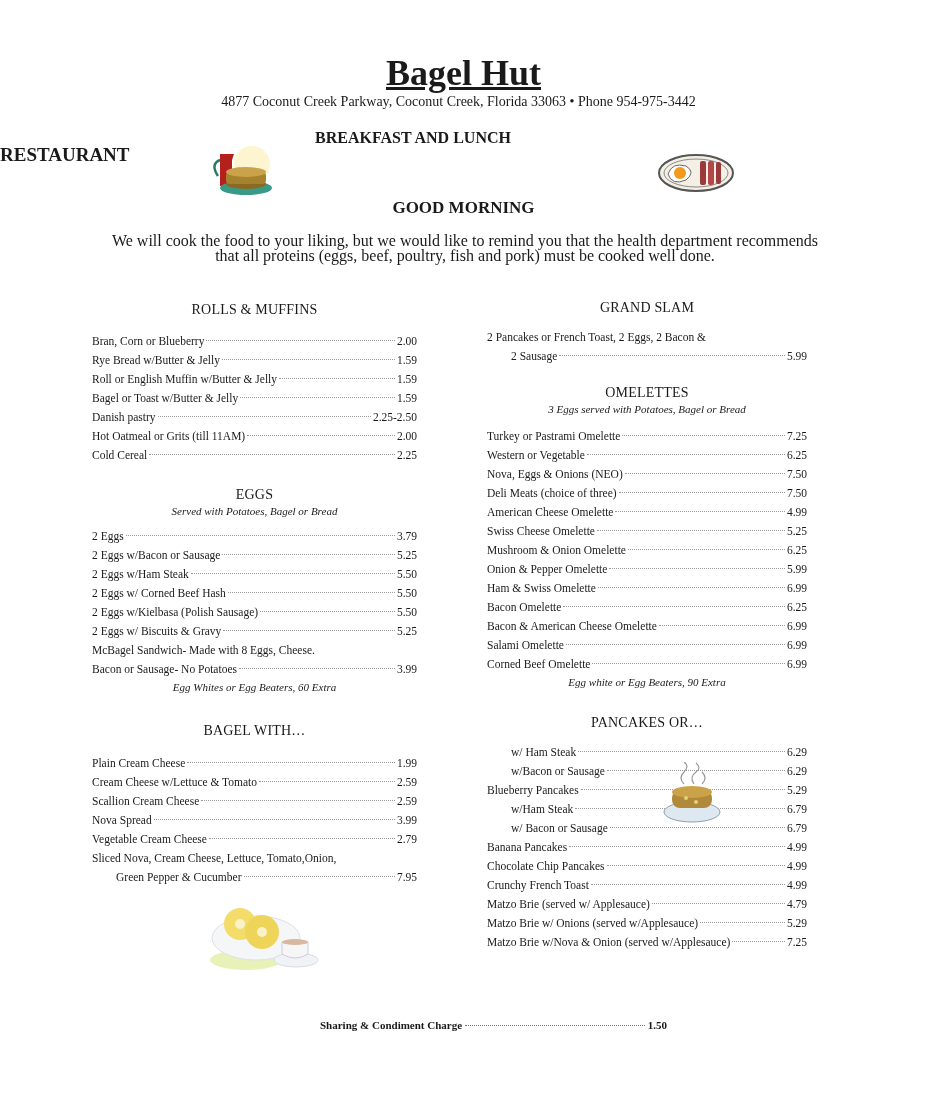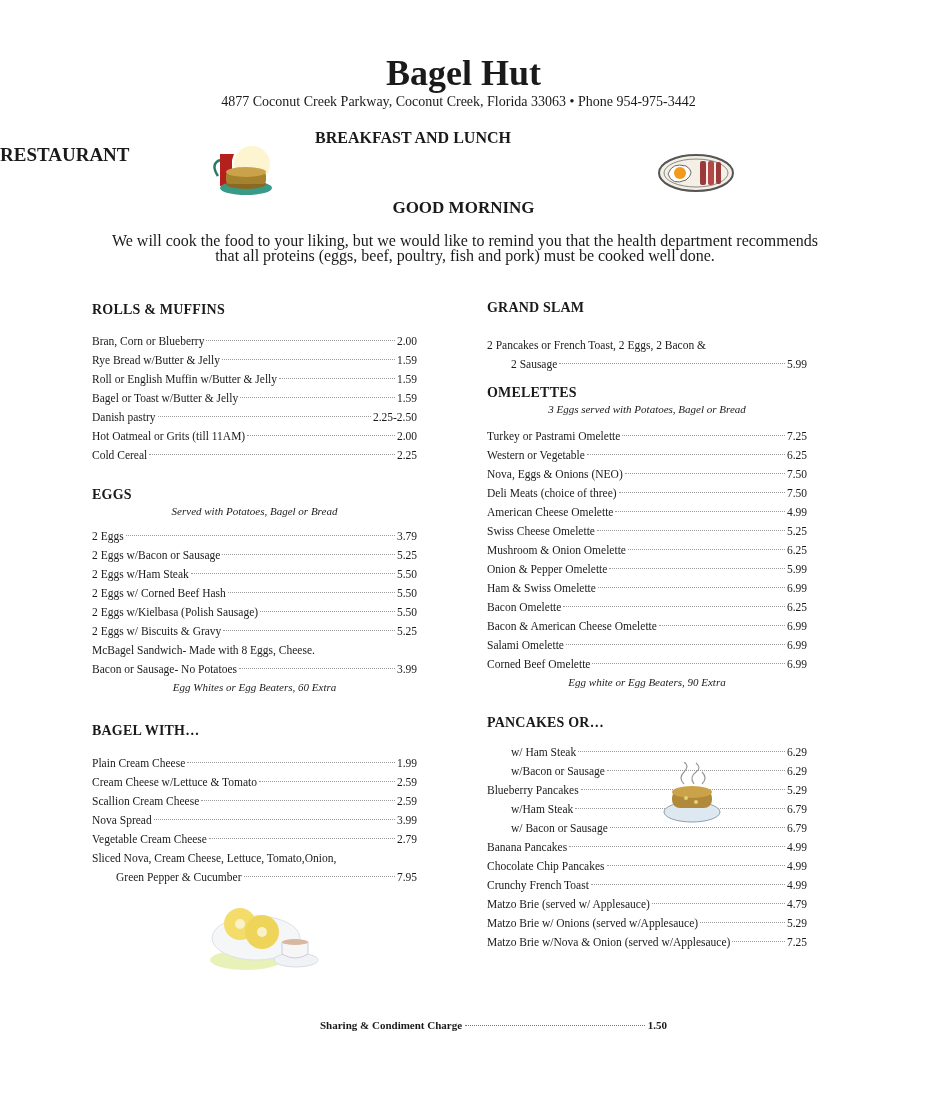--- a/index.html
+++ b/index.html
@@ -1,29 +1,29 @@
 <!DOCTYPE html>
 <html><head>
 <meta charset="utf-8">
 <style>
   * { box-sizing: border-box; margin: 0; padding: 0; }
   html, body { width: 927px; height: 1102px; background: #ffffff; }
   body { font-family: "Liberation Serif", serif; color: #1a1a1a; position: relative; overflow: hidden; }
-  .title { position: absolute; top: 52px; left: 0; width: 927px; text-align: center; font-size: 36px; font-weight: bold; }
+  .title { position: absolute; top: 52px; left: 0; width: 927px; text-align: center; font-size: 36px; font-weight: bold; text-decoration: underline; }
   .address { position: absolute; top: 94px; left: 0; width: 917px; text-align: center; font-size: 14px; }
   .sub1 { position: absolute; top: 129px; left: 8px; width: 810px; text-align: center; font-size: 16px; font-weight: bold; }
   .sub2 { position: absolute; top: 144px; left: 0; width: 927px; text-align: left; font-size: 19px; font-weight: bold; }
   .greeting { position: absolute; top: 198px; left: 0; width: 927px; text-align: center; font-size: 17px; font-weight: bold; }
   .notice { position: absolute; top: 233px; left: 100px; width: 730px; text-align: center; font-size: 16px; line-height: 15px; }
 
   .col { position: absolute; width: 325px; }
   .col-left { left: 92px; }
   .col-right { left: 487px; width: 320px; }
 
-  .sec-title { text-align: left; font-weight: bold; font-size: 14px; letter-spacing: 0.2px; }
+  .sec-title { text-align: center; font-weight: normal; font-size: 14px; letter-spacing: 0.2px; }
   .sec-sub { text-align: center; font-style: italic; font-size: 11px; margin-top: 2px; }
   .items { margin-top: 12px; }
   .item { display: flex; align-items: baseline; font-size: 11.5px; height: 19px; line-height: 19px; }
   .item .name { white-space: nowrap; }
   .item .dots { flex: 1; border-bottom: 1px dotted #9a9a9a; margin: 0 2px; position: relative; top: -4px; height: 1px; }
   .item .price { white-space: nowrap; }
   .item.indent .name { padding-left: 24px; }
   .line-only { font-size: 11.5px; height: 19px; line-height: 19px; white-space: nowrap; }
   .note { text-align: center; font-style: italic; font-size: 11px; margin-top: 2px; }
 
@@ -191,21 +191,21 @@
   <circle cx="34" cy="26" r="5" fill="#fbf1c8"></circle>
   <circle cx="56" cy="34" r="17" fill="#efd45a"></circle>
   <circle cx="56" cy="34" r="5" fill="#fbf1c8"></circle>
   <ellipse cx="90" cy="62" rx="22" ry="7" fill="#f0f2f6" stroke="#d8dce2"></ellipse>
   <path d="M76 44 h26 v12 q-13 8 -26 0z" fill="#f6f6f6" stroke="#ccd"></path>
   <ellipse cx="89" cy="44" rx="13" ry="3" fill="#d9b8a0"></ellipse>
 </svg>
 
 <div class="col col-right" style="top:300px">
   <div class="sec-title">GRAND SLAM</div>
-  <div class="items" style="margin-top:20px">
+  <div class="items" style="margin-top:12px">
     <div class="line-only">2 Pancakes or French Toast, 2 Eggs, 2 Bacon &amp;</div>
     <div class="item indent">
         <span class="name">2 Sausage</span>
         <span class="dots"></span>
         <span class="price">5.99</span>
       </div>
   </div>
 </div>
 
 <div class="col col-right" style="top:385px">

